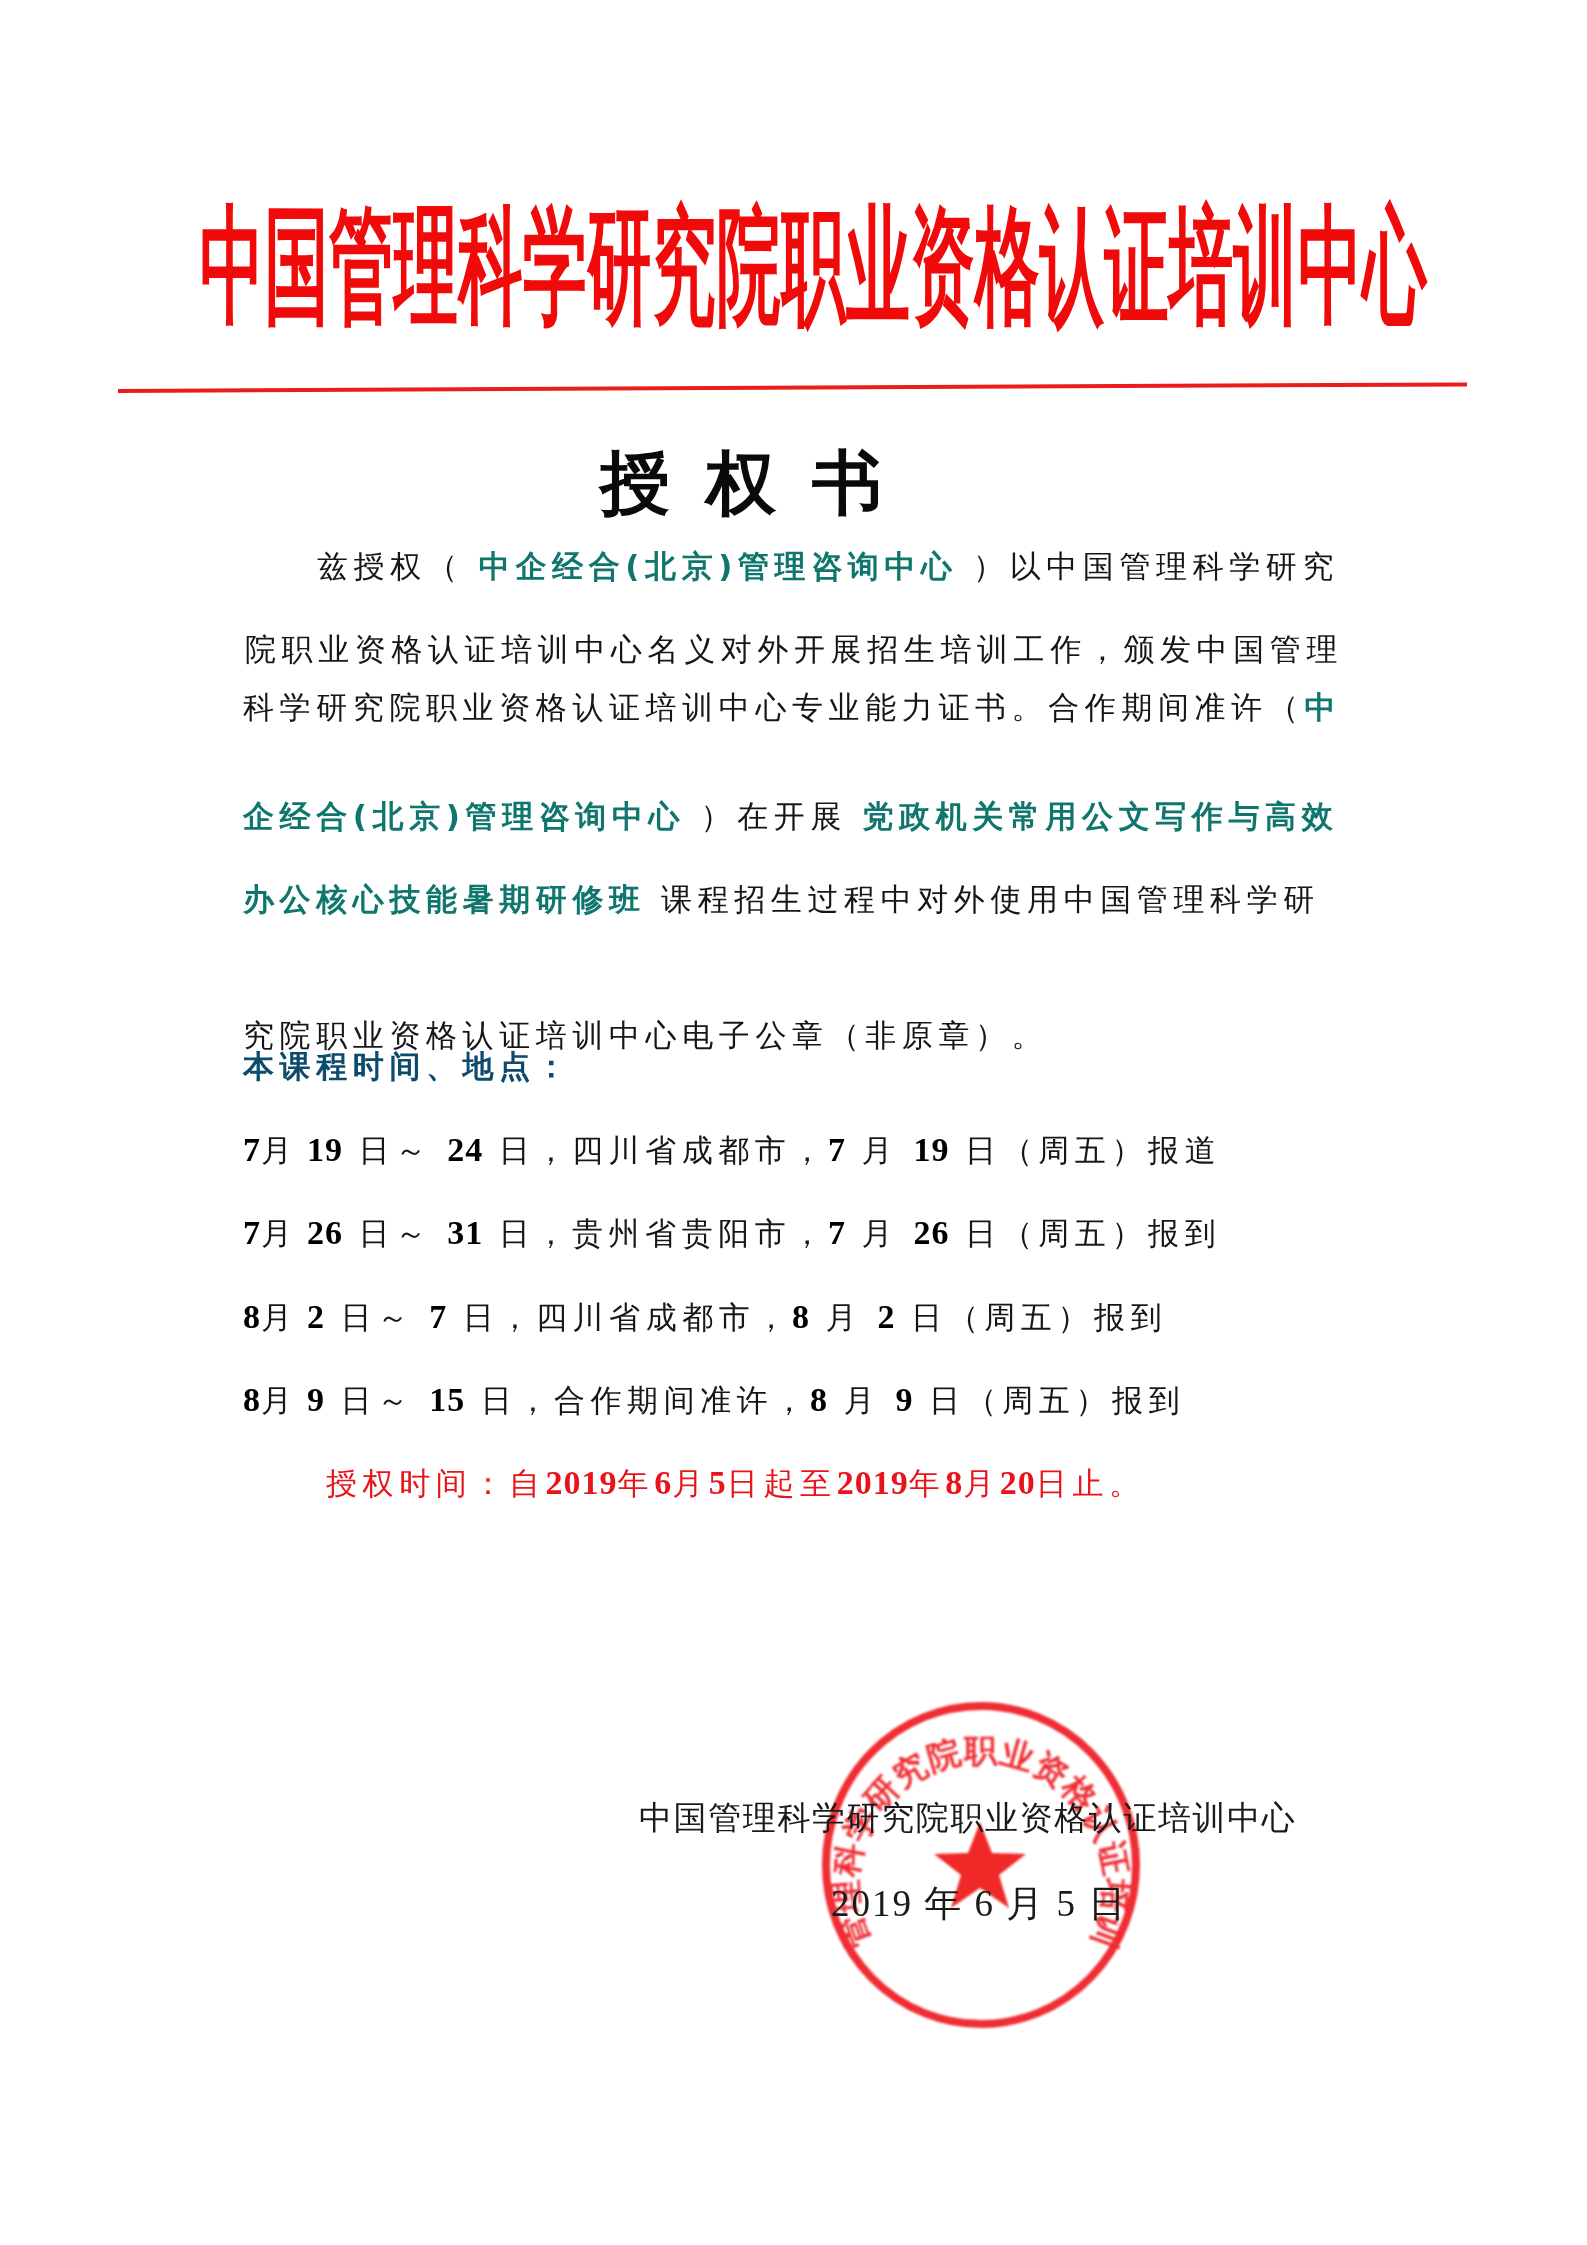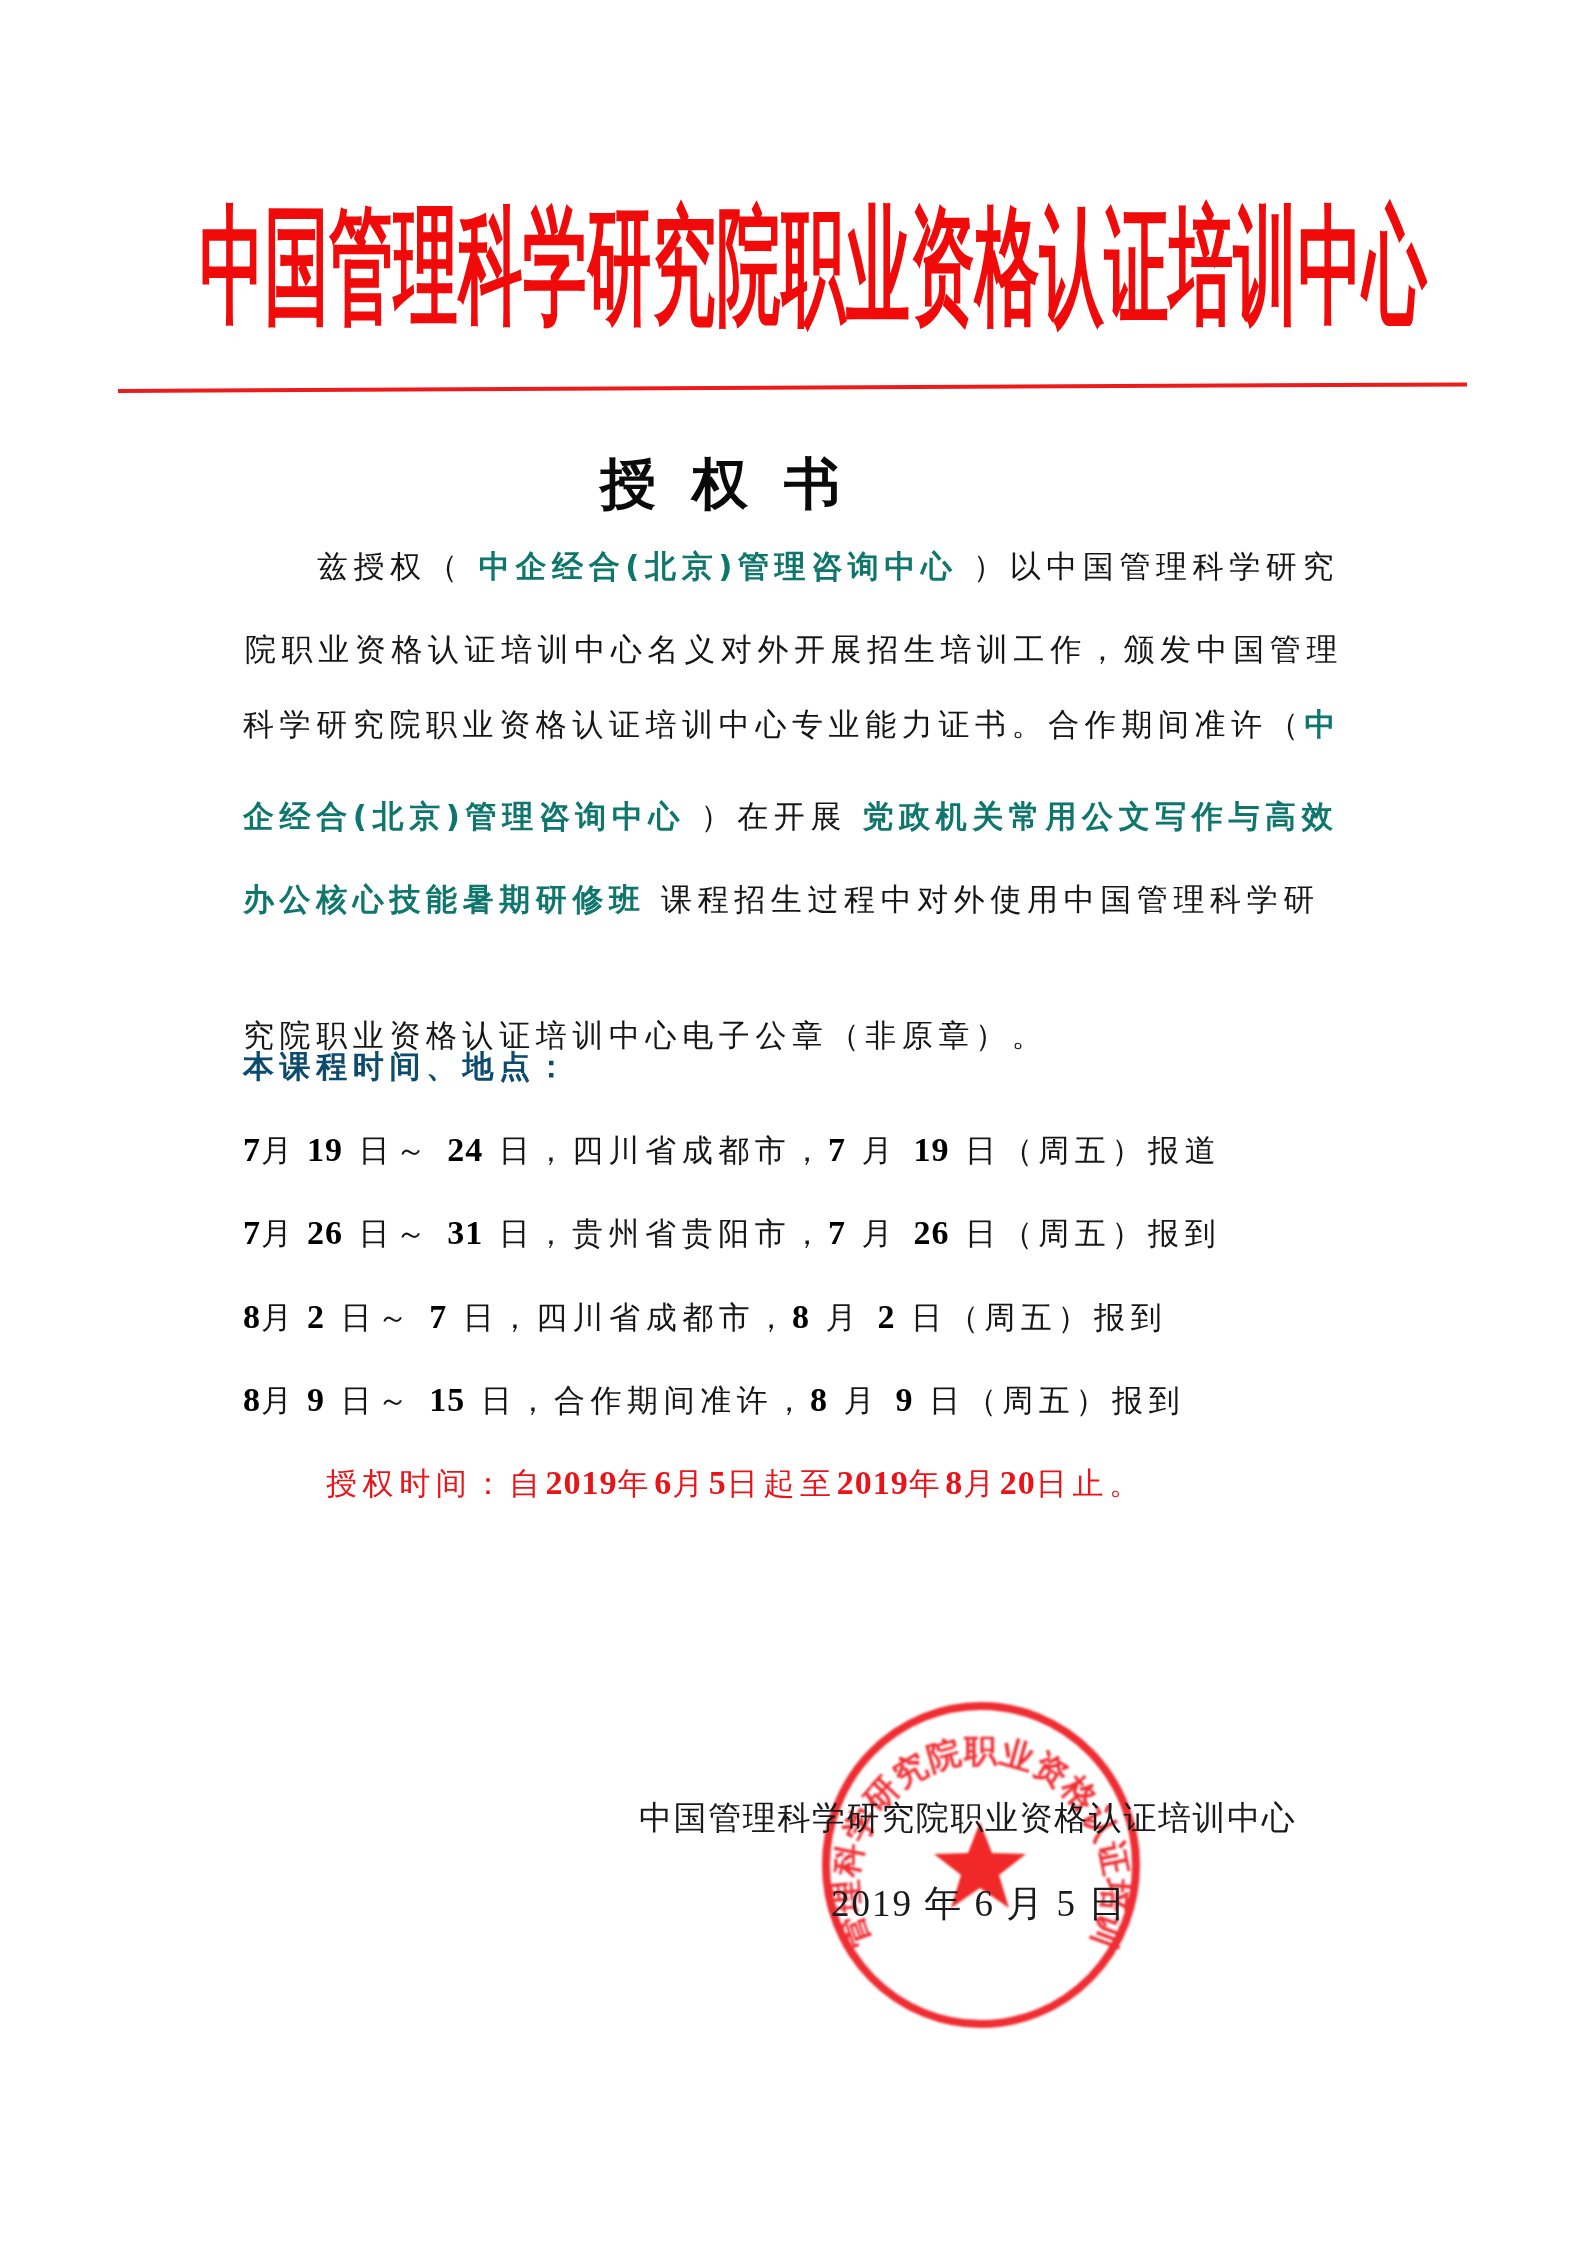--- a/index.html
+++ b/index.html
@@ -13,21 +13,21 @@
     transform-origin: left center; transform: scaleY(2.0);
     letter-spacing: 0.6px;
   }
   .header-rule {
     left: 118px; top: 389px; width: 1349px; height: 4px; background: #ec1c1c;
     transform: rotate(-0.28deg); transform-origin: left center;
   }
   .doc-title {
     left: 600px; top: 450px; width: 270px; height: 66px;
     font-family: "DejaVu Serif", "Liberation Serif", serif; font-weight: bold;
-    font-size: 56px; line-height: 66px; letter-spacing: 36px; white-space: nowrap; color: #0a0a0a;
+    font-size: 70px; line-height: 66px; letter-spacing: 36px; white-space: nowrap; color: #0a0a0a;
   }
   .line {
     position: absolute; left: 243px; width: 1102px; height: 83px; line-height: 83px;
     font-size: 31px; letter-spacing: 5.6px; white-space: nowrap; color: #161616;
     font-family: "DejaVu Sans", "Liberation Sans", sans-serif;
   }
   .line .b { font-weight: bold; color: #0f766e; }
   .line .num { font-family: "Liberation Serif", "DejaVu Serif", serif; font-weight: bold; font-size: 34px; letter-spacing: 1px; color: #000; }
   .line.bold-line { font-weight: bold; color: #0c4a6e; }
   .line.red { color: #e8141a; }
@@ -44,21 +44,21 @@
 <body>
 
 <div class="abs header-title">中国管理科学研究院职业资格认证培训中心</div>
 <div class="abs header-rule"></div>
 
 <div class="abs doc-title">授权书</div>
 
 <div id="body-lines">
     <div class="line indent" style="top: 525px;"><span>兹授权（  </span><span class="b">中企经合(北京)管理咨询中心</span><span>  ）以中国管理科学研究</span></div>
     <div class="line" style="top: 608px; text-align: center;"><span>院职业资格认证培训中心名义对外开展招生培训工作，颁发中国管理</span></div>
-    <div class="line" style="top: 683px; font-family: Liberation Serif, serif;"><span>科学研究院职业资格认证培训中心专业能力证书。合作期间准许（</span><span class="b">中</span></div>
+    <div class="line" style="top: 666px; font-family: Liberation Serif, serif;"><span>科学研究院职业资格认证培训中心专业能力证书。合作期间准许（</span><span class="b">中</span></div>
     <div class="line" style="top: 775px;"><span class="b">企经合(北京)管理咨询中心</span><span>  ）在开展  </span><span class="b">党政机关常用公文写作与高效</span></div>
     <div class="line" style="top: 858px;"><span class="b">办公核心技能暑期研修班</span><span>  课程招生过程中对外使用中国管理科学研</span></div>
     <div class="line" style="top: 994px;"><span>究院职业资格认证培训中心电子公章（非原章）。</span></div>
   </div>
 
 <div class="line bold-line" style="top:1025px;">本课程时间、地点：</div>
 
 <div id="schedule">
     <div class="line" style="top: 1108px;"><span class="num">7</span><span>月</span><span class="num"> 19</span><span> 日～ </span><span class="num">24</span><span> 日，</span><span>四川省成都市</span><span>，</span><span class="num">7</span><span> 月 </span><span class="num">19</span><span> 日</span><span>（周五）</span><span>报道</span></div>
     <div class="line" style="top: 1191px;"><span class="num">7</span><span>月</span><span class="num"> 26</span><span> 日～ </span><span class="num">31</span><span> 日，</span><span>贵州省贵阳市</span><span>，</span><span class="num">7</span><span> 月 </span><span class="num">26</span><span> 日</span><span>（周五）</span><span>报到</span></div>

